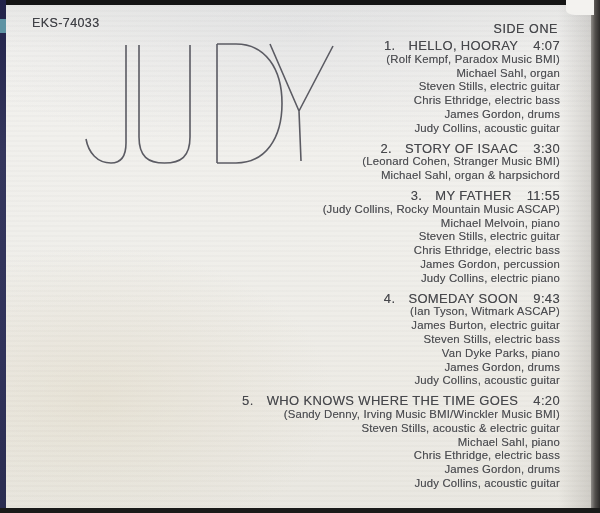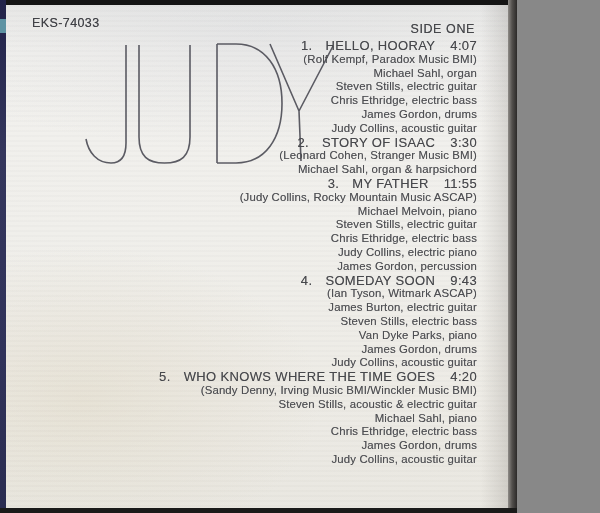--- a/index.html
+++ b/index.html
@@ -1,20 +1,20 @@
 <!DOCTYPE html>
 <html><head>
 <meta charset="utf-8">
 <style>
   html, body { margin: 0; padding: 0; background: #888; }
   * { box-sizing: border-box; }
 
   .scan {
     position: relative;
-    width: 517px;
+    width: 600px;
     height: 513px;
     overflow: hidden;
     font-family: "Liberation Sans", "DejaVu Sans", sans-serif;
     color: #4c4d51;
     background:
       radial-gradient(ellipse 340px 220px at 16% 78%, rgba(224,216,197,0.50), rgba(224,216,197,0) 70%),
       radial-gradient(ellipse 500px 160px at 50% 6%, rgba(208,210,216,0.35), rgba(208,210,216,0) 75%),
       linear-gradient(180deg, #e9e9e7 0%, #f2f1ee 10%, #f0efeb 45%, #edebe5 78%, #e9e7e0 100%);
   }
   
@@ -56,21 +56,21 @@
 
   
   .tracklist {
     position: absolute; top: 39px; right: 40px; width: 420px;
     text-align: right;
     font-size: 11.4px; line-height: 13.8px;
     color: #4e4f53;
     text-shadow: 0 0 0.5px rgba(78,79,83,0.55);
     letter-spacing: 0.15px;
   }
-  .track + .track { }
+  .track + .track { margin-top: 6px; }
   .track-title-line { font-size: 13px; letter-spacing: 0.35px; color: #47484c; white-space: nowrap; }
   .track-num  { margin-right: 13px; }
   .track-time { margin-left: 15px; }
   .writer-line, .credit-line { white-space: nowrap; }
 </style>
 </head>
 <body>
 
 <div class="scan">
 
@@ -110,22 +110,22 @@
         <div class="track-title-line"><span class="track-num">2.</span><span class="track-name">STORY OF ISAAC</span><span class="track-time">3:30</span></div>
         <div class="writer-line">(Leonard Cohen, Stranger Music BMI)</div>
         <div class="credit-line">Michael Sahl, organ &amp; harpsichord</div>
       </div>
       <div class="track">
         <div class="track-title-line"><span class="track-num">3.</span><span class="track-name">MY FATHER</span><span class="track-time">11:55</span></div>
         <div class="writer-line">(Judy Collins, Rocky Mountain Music ASCAP)</div>
         <div class="credit-line">Michael Melvoin, piano</div>
         <div class="credit-line">Steven Stills, electric guitar</div>
         <div class="credit-line">Chris Ethridge, electric bass</div>
+        <div class="credit-line">James Gordon, percussion</div>
         <div class="credit-line">Judy Collins, electric piano</div>
-        <div class="credit-line">James Gordon, percussion</div>
       </div>
       <div class="track">
         <div class="track-title-line"><span class="track-num">4.</span><span class="track-name">SOMEDAY SOON</span><span class="track-time">9:43</span></div>
         <div class="writer-line">(Ian Tyson, Witmark ASCAP)</div>
         <div class="credit-line">James Burton, electric guitar</div>
         <div class="credit-line">Steven Stills, electric bass</div>
         <div class="credit-line">Van Dyke Parks, piano</div>
         <div class="credit-line">James Gordon, drums</div>
         <div class="credit-line">Judy Collins, acoustic guitar</div>
       </div>

